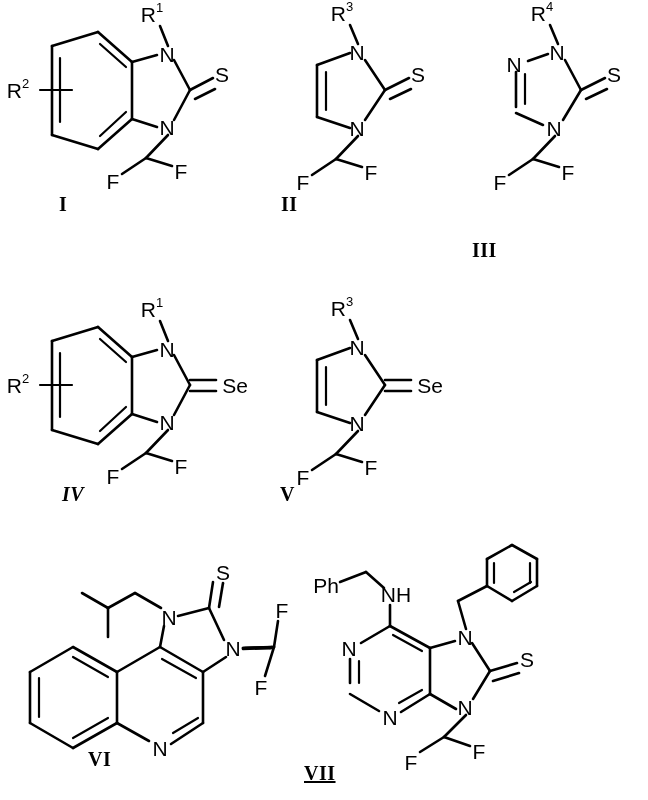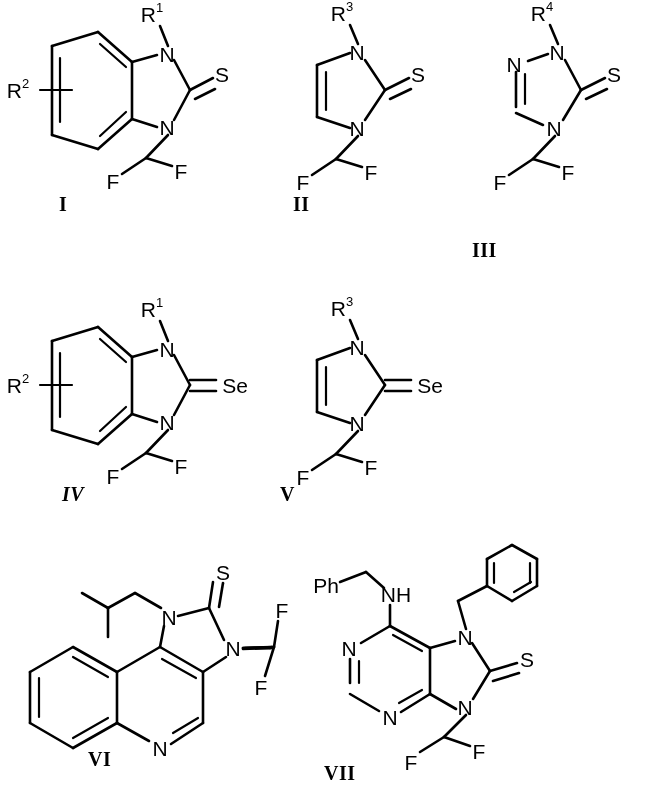--- a/index.html
+++ b/index.html
@@ -333,20 +333,20 @@
       <text class="atom-label" x="527" y="659">S</text>
       <text class="atom-label" x="479" y="751">F</text>
       <text class="atom-label" x="411" y="762">F</text>
       <text class="atom-label" x="396" y="594">NH</text>
       <text class="atom-label" x="326" y="585">Ph</text>
     </g>
 
   </svg>
 
   <div class="compound-label" style="left:59px;  top:193px;">I</div>
-  <div class="compound-label" style="left:293px; top:193px;">II</div>
+  <div class="compound-label" style="left:281px; top:193px;">II</div>
   <div class="compound-label" style="left:472px; top:193px;margin-top:46px;">III</div>
   <div class="compound-label" style="left:62px;  top:483px;font-style:italic;">IV</div>
   <div class="compound-label" style="left:280px; top:483px;">V</div>
   <div class="compound-label" style="left:88px;  top:748px;">VI</div>
-  <div class="compound-label" style="left:324px; top:762px;">VII</div>
+  <div class="compound-label" style="left:304px; top:762px;text-decoration:underline;">VII</div>
 
 </div>
 
 </body></html>

